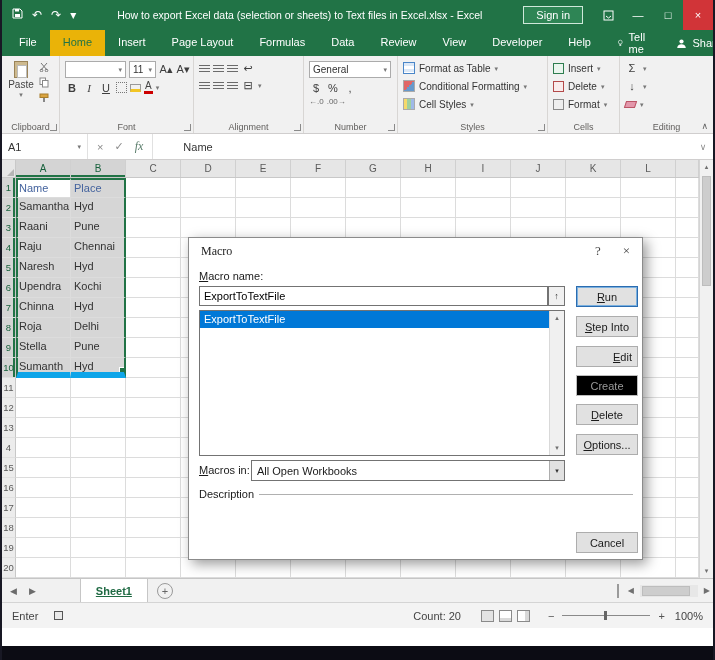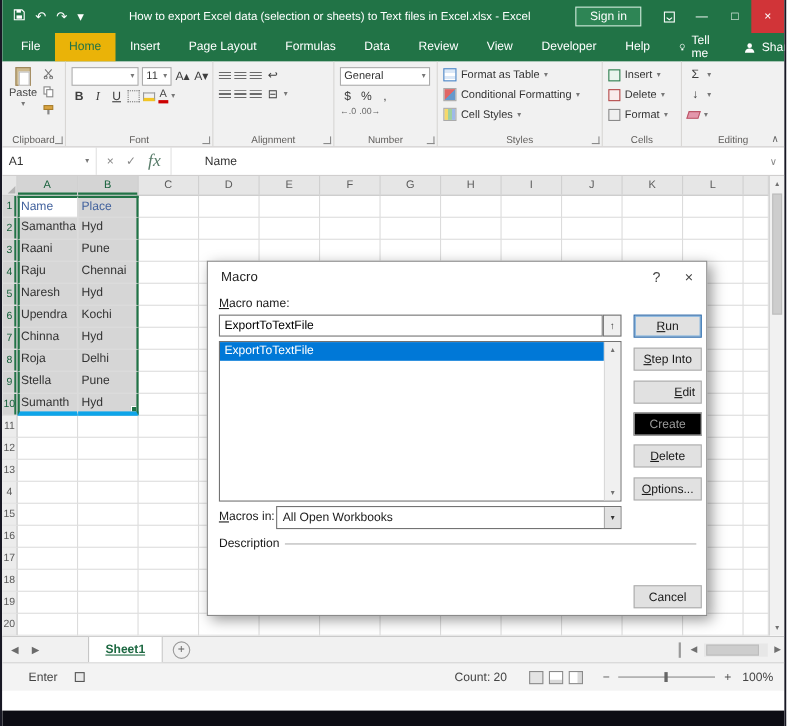--- a/index.html
+++ b/index.html
@@ -58,21 +58,21 @@
   .del-ic { width: 11px; height: 11px; border: 1px solid #b34a4a; background: #f9ecec; }
   .fmt-ic { width: 11px; height: 11px; border: 1px solid #8a8a8a; background: #efefef; }
   .eraser-ic { width: 11px; height: 7px; background: #e397ab; border: 1px solid #b56; transform: skewX(-18deg); }
   .tinytxt { font-size: 8px; color: #666; }
   .collapse-ribbon { position: absolute; right: 5px; bottom: 2px; font-size: 9px; color: #666; }
 
   
   .fbar { height: 26px; display: flex; align-items: stretch; background: #fff; border-bottom: 1px solid #d0cece; font-size: 11px; }
   .namebox { width: 86px; display: flex; align-items: center; justify-content: space-between; padding: 0 6px; color: #333; border-right: 1px solid #e1e1e1; }
   .fbtns { display: flex; align-items: center; gap: 11px; padding: 0 9px; color: #8a8a8a; border-right: 1px solid #e1e1e1; }
-  .fx { font-style: italic; font-family: "Liberation Serif", serif; color: #5a7d6b; font-size: 16px; }
+  .fx { font-style: italic; font-family: "Liberation Serif", serif; color: #5a7d6b; font-size: 12px; }
   .fcontent { flex: 1; display: flex; align-items: center; padding-left: 30px; color: #333; }
   .fexpand { width: 20px; display: flex; align-items: center; justify-content: center; color: #8a8a8a; font-size: 9px; }
 
   
   .gridwrap { position: relative; height: 418px; background: #fff; overflow: hidden; }
   .colhdrs { display: flex; height: 18px; background: #e6e6e6; border-bottom: 1px solid #c8c8c8; }
   .corner { width: 14px; background: #e6e6e6; border-right: 1px solid #c8c8c8; position: relative; }
   .corner::after { content: ""; position: absolute; right: 1px; bottom: 1px; border-left: 7px solid transparent; border-bottom: 7px solid #b5b5b5; }
   .colhdr { width: 55px; font-size: 10px; color: #5a5a5a; display: flex; align-items: center; justify-content: center; border-right: 1px solid #d0d0d0; }
   .colhdr.hl { background: #d4d4d4; color: #17613c; box-shadow: inset 0 -2px 0 #217346; }
@@ -80,33 +80,33 @@
   .grow { display: flex; height: 20px; }
   .rowhdr { width: 14px; font-size: 9.5px; color: #5a5a5a; display: flex; align-items: center; justify-content: center;
             border-right: 1px solid #c8c8c8; border-bottom: 1px solid #e0e0e0; background: #ececec; }
   .rowhdr.hl { background: #d4d4d4; color: #17613c; box-shadow: inset -2px 0 0 #217346; }
   .cell { width: 55px; border-right: 1px solid #dcdcdc; border-bottom: 1px solid #dcdcdc; font-size: 11px; color: #333;
           padding: 2px 0 0 3px; white-space: nowrap; overflow: hidden; position: relative; }
   .cell.sel { background: #d6d6d6; }
   .cell.active { background: #fff; }
   .cell.hdrblue { color: #44639e; }
   .sel-t { border-top: 2px solid #217346; }
-  .sel-b { border-bottom: 4px solid #0ea5e9; }
+  .sel-b { border-bottom: 6px solid #0ea5e9; }
   .sel-l { border-left: 2px solid #217346; padding-left: 1px; }
   .sel-r { border-right: 2px solid #217346; }
   .handle { position: absolute; right: 0; bottom: 0; width: 5px; height: 5px; background: #217346; border-left: 1px solid #fff; border-top: 1px solid #fff; }
   .vscroll { position: absolute; top: 0; right: 0; bottom: 0; width: 14px; background: #f1f1f1; border-left: 1px solid #d4d4d4; }
   .vscroll .arr { position: absolute; left: 0; right: 0; text-align: center; font-size: 7px; color: #707070; }
   .vscroll .arr.top { top: 3px; } .vscroll .arr.bot { bottom: 3px; }
   .vthumb { position: absolute; top: 16px; left: 2px; width: 9px; height: 110px; background: #cdcdcd; border: 1px solid #bdbdbd; }
 
   
   .dialog { position: absolute; left: 186px; top: 237px; width: 455px; height: 323px; background: #fff;
             border: 1px solid #8b8b8b; box-shadow: 4px 4px 12px rgba(0,0,0,.4); z-index: 5; font-size: 11px; color: #1a1a1a; }
-  .dtitle { height: 26px; display: flex; align-items: center; padding: 0 12px; font-size: 12px; color: #222; }
+  .dtitle { height: 26px; display: flex; align-items: center; padding: 0 12px; font-size: 12px; color: #222; font-family: Liberation Serif, serif; }
   .dctrl { margin-left: auto; display: flex; gap: 22px; color: #444; font-size: 13px; }
   .dlabel { position: absolute; left: 10px; font-size: 11px; color: #1a1a1a; }
   .dinput { position: absolute; left: 10px; top: 48px; width: 349px; height: 20px; border: 1px solid #737373;
             font-size: 11px; font-family: "Liberation Sans", sans-serif; padding: 2px 4px; }
   .darrowbtn { position: absolute; left: 359px; top: 48px; width: 17px; height: 20px; background: #f0f0f0;
                border: 1px solid #737373; display: flex; align-items: center; justify-content: center; font-size: 9px; color: #333; }
   .dlist { position: absolute; left: 10px; top: 72px; width: 366px; height: 146px; border: 1px solid #737373; background: #fff; overflow: hidden; }
   .litem { height: 17px; line-height: 17px; padding-left: 4px; font-size: 11px; }
   .litem.selected { background: #0078d7; color: #fff; width: calc(100% - 15px); }
   .lscroll { position: absolute; right: 0; top: 0; bottom: 0; width: 15px; background: #f0f0f0; border-left: 1px solid #d9d9d9; }
@@ -132,21 +132,21 @@
   .addsheet { width: 16px; height: 16px; border-radius: 50%; border: 1px solid #9a9a9a; color: #666;
               display: flex; align-items: center; justify-content: center; font-size: 11px; margin: auto 9px; }
   .hscroll { margin-left: auto; display: flex; align-items: center; gap: 6px; padding-right: 3px; color: #707070; font-size: 8px; }
   .vsplit { width: 5px; height: 14px; border-left: 2px double #9a9a9a; }
   .htrack { width: 58px; height: 12px; background: #e7e7e7; position: relative; }
   .hthumb { position: absolute; left: 2px; top: 1px; width: 48px; height: 10px; background: #cdcdcd; border: 1px solid #bdbdbd; }
 
   
   .statusbar { height: 26px; background: #f3f3f3; border-top: 1px solid #d4d4d4; display: flex; align-items: center;
                font-size: 11px; color: #444; }
-  .smode { padding-left: 24px; }
+  .smode { padding-left: 10px; }
   .srec { margin-left: 16px; width: 9px; height: 9px; border: 1px solid #555; background: #e9e9e9; }
   .count { margin-right: 20px; }
   .vicons { display: flex; gap: 5px; margin-right: 18px; }
   .vicon { width: 13px; height: 12px; border: 1px solid #8a8a8a; background: #fff; }
   .vicon.v1 { background: #e3e3e3; }
   .vicon.v2 { box-shadow: inset 0 -3px 0 #d9d9d9; }
   .vicon.v3 { box-shadow: inset -4px 0 0 #d9d9d9; }
   .zoomwrap { display: flex; align-items: center; gap: 8px; margin-right: 10px; color: #555; }
   .ztrack { width: 88px; height: 1px; background: #8a8a8a; position: relative; }
   .zthumb { position: absolute; left: 42px; top: -4px; width: 3px; height: 9px; background: #666; }

